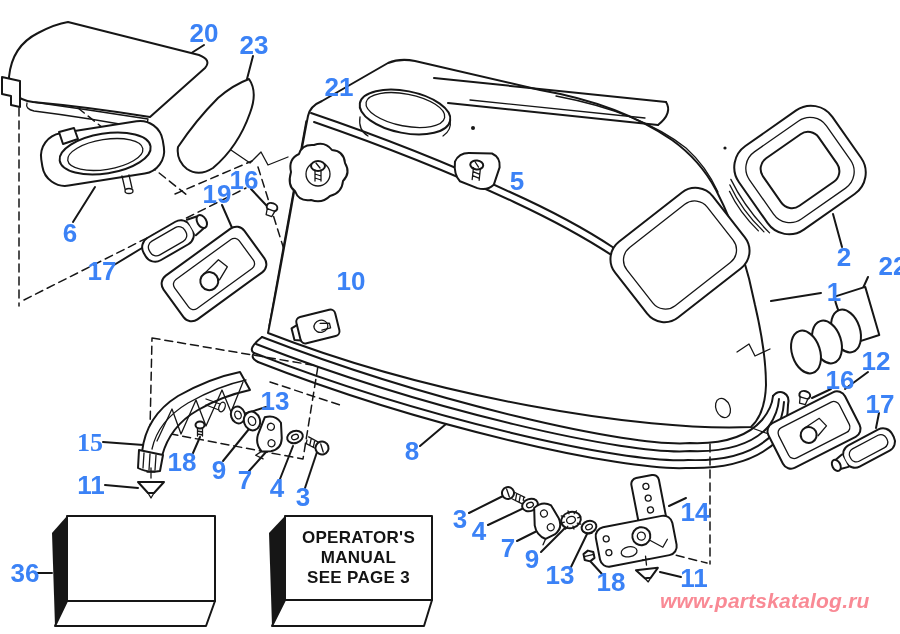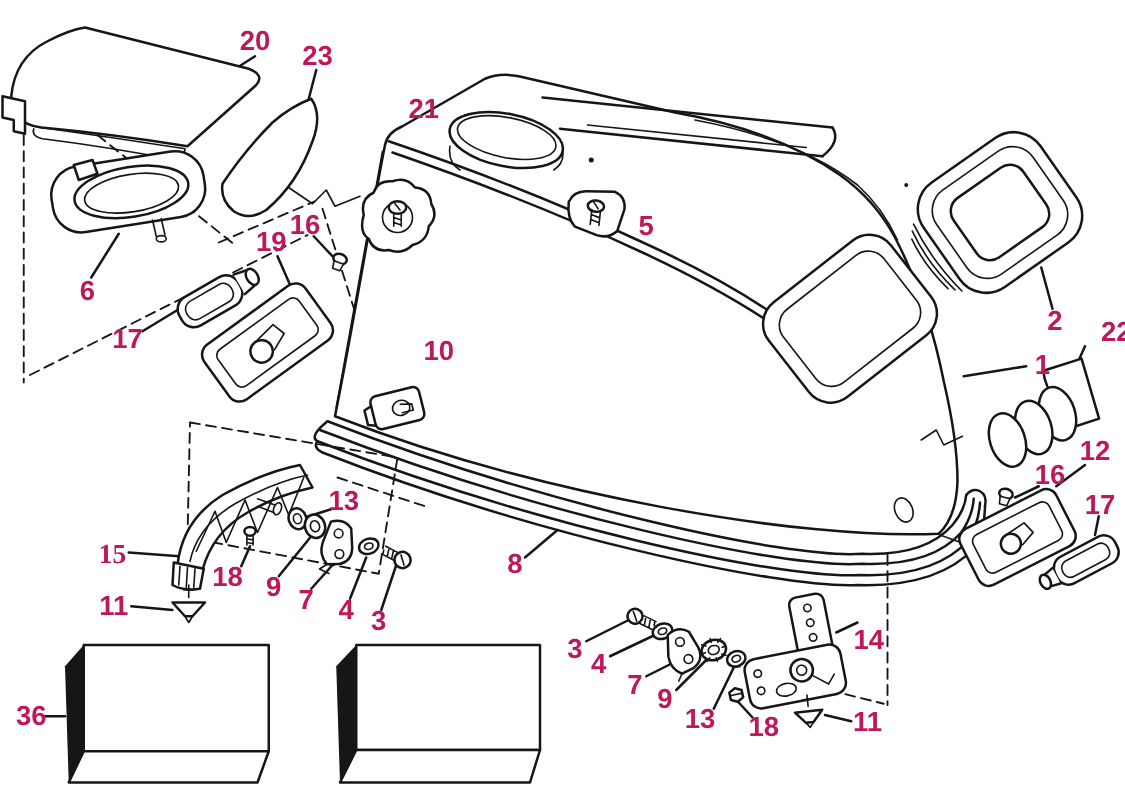--- a/index.html
+++ b/index.html
@@ -6,22 +6,22 @@
   .stage{position:relative;width:900px;height:634px;background:#ffffff;overflow:hidden;
          font-family:"Liberation Sans",sans-serif;}
   .stage svg{position:absolute;left:0;top:0;}
   svg *{stroke:#161616;stroke-width:2;fill:none;stroke-linecap:round;stroke-linejoin:round;}
   svg .fw{fill:#ffffff;}
   svg .blk{fill:#161616;stroke:none;}
   svg .dot{fill:#161616;stroke:none;}
   svg .thin{stroke-width:1.3;}
   svg .dash{stroke-dasharray:8 5;stroke-width:1.5;}
   svg .ld{stroke-width:1.6;}
-  .callout{position:absolute;transform:translate(-50%,-50%);font-weight:700;font-size:22px;
-           color:#be185d;white-space:nowrap;}
+  .callout{position:absolute;transform:translate(-50%,-50%);font-weight:700;font-size:26px;
+           color:#3b82f6;white-space:nowrap;}
   .box-label{position:absolute;display:flex;flex-direction:column;align-items:center;justify-content:center;
              font-weight:700;font-size:17px;line-height:20px;color:#141414;text-align:center;letter-spacing:.3px;}
   .watermark{position:absolute;left:660px;top:589px;font-style:italic;font-weight:700;font-size:21px;
              letter-spacing:.2px;}
 </style>
 </head>
 <body>
 
 <div class="stage">
 <svg viewBox="0 0 900 634" width="900" height="634">
@@ -324,21 +324,27 @@
     <path class="fw" d="M 67,601 L 215,601 L 206,626 L 55,626 Z"></path>
   </g>
 
   <g>
     <path class="blk" d="M 269,533 L 285,516 L 285,600 L 272,626 Z"></path>
     <rect class="fw" x="285" y="516" width="147" height="84"></rect>
     <path class="fw" d="M 285,600 L 432,600 L 424,626 L 272,626 Z"></path>
   </g>
 </svg>
 
-
+  <div class="box-label" style="left:285px;top:516px;width:147px;height:84px">
+    <div>OPERATOR'S</div>
+    <div>MANUAL</div>
+    <div>SEE PAGE 3</div>
+  </div>
+
+  <div class="watermark" style="color: rgb(249, 138, 149);">www.partskatalog.ru</div>
 
   <div id="callout-layer">
       <div class="callout" style="left: 204px; top: 33px;">20</div>
       <div class="callout" style="left: 254px; top: 45px;">23</div>
       <div class="callout" style="left: 339px; top: 87px;">21</div>
       <div class="callout" style="left: 517px; top: 181px;">5</div>
       <div class="callout" style="left: 844px; top: 257px;">2</div>
       <div class="callout" style="left: 871px; top: 266px; margin-left: 22px;">22</div>
       <div class="callout" style="left: 834px; top: 292px;">1</div>
       <div class="callout" style="left: 70px; top: 233px;">6</div>

